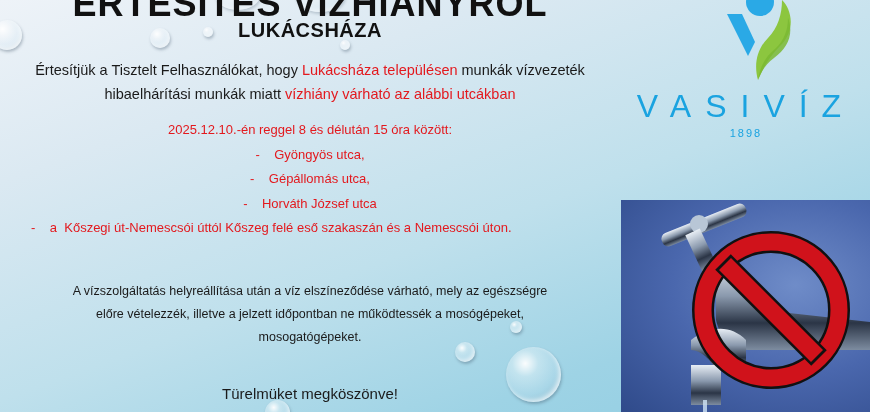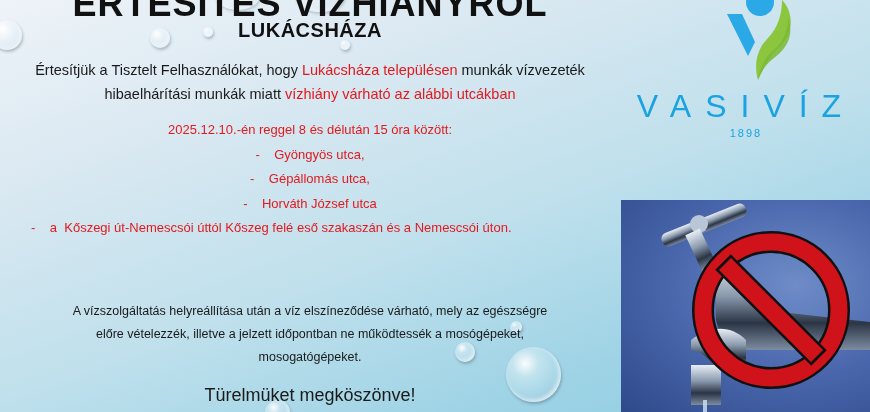--- a/index.html
+++ b/index.html
@@ -26,26 +26,26 @@
     font-size: 14.5px; line-height: 24px; color: #1a1a1a;
   }
   .red { color: #e3191e; }
   .schedule {
     position: absolute; left: 0; width: 620px; top: 118px; text-align: center;
     font-size: 13px; line-height: 24.5px; color: #e3191e;
   }
   .schedule .line { white-space: pre; }
   .schedule .last { text-align: left; padding-left: 31px; }
   .note {
-    position: absolute; left: 0; width: 620px; top: 300px; text-align: center;
+    position: absolute; left: 0; width: 620px; top: 280px; text-align: center;
     font-size: 12.5px; line-height: 23px; color: #1a1a1a;
   }
   .thanks {
     position: absolute; left: 0; width: 620px; top: 385px; text-align: center;
-    font-size: 18px; color: #1a1a1a;
+    font-size: 15px; color: #1a1a1a;
   }
   .logo { position: absolute; left: 620px; top: 0; width: 250px; height: 150px; }
   .brand {
     position: absolute; left: 626px; top: 88px; width: 240px; text-align: center;
     font-size: 32px; letter-spacing: 14px; color: #1aa3e0; font-weight: normal;
   }
   .year {
     position: absolute; left: 626px; top: 127px; width: 240px; text-align: center;
     font-size: 11px; letter-spacing: 2px; color: #1aa3e0;
   }

